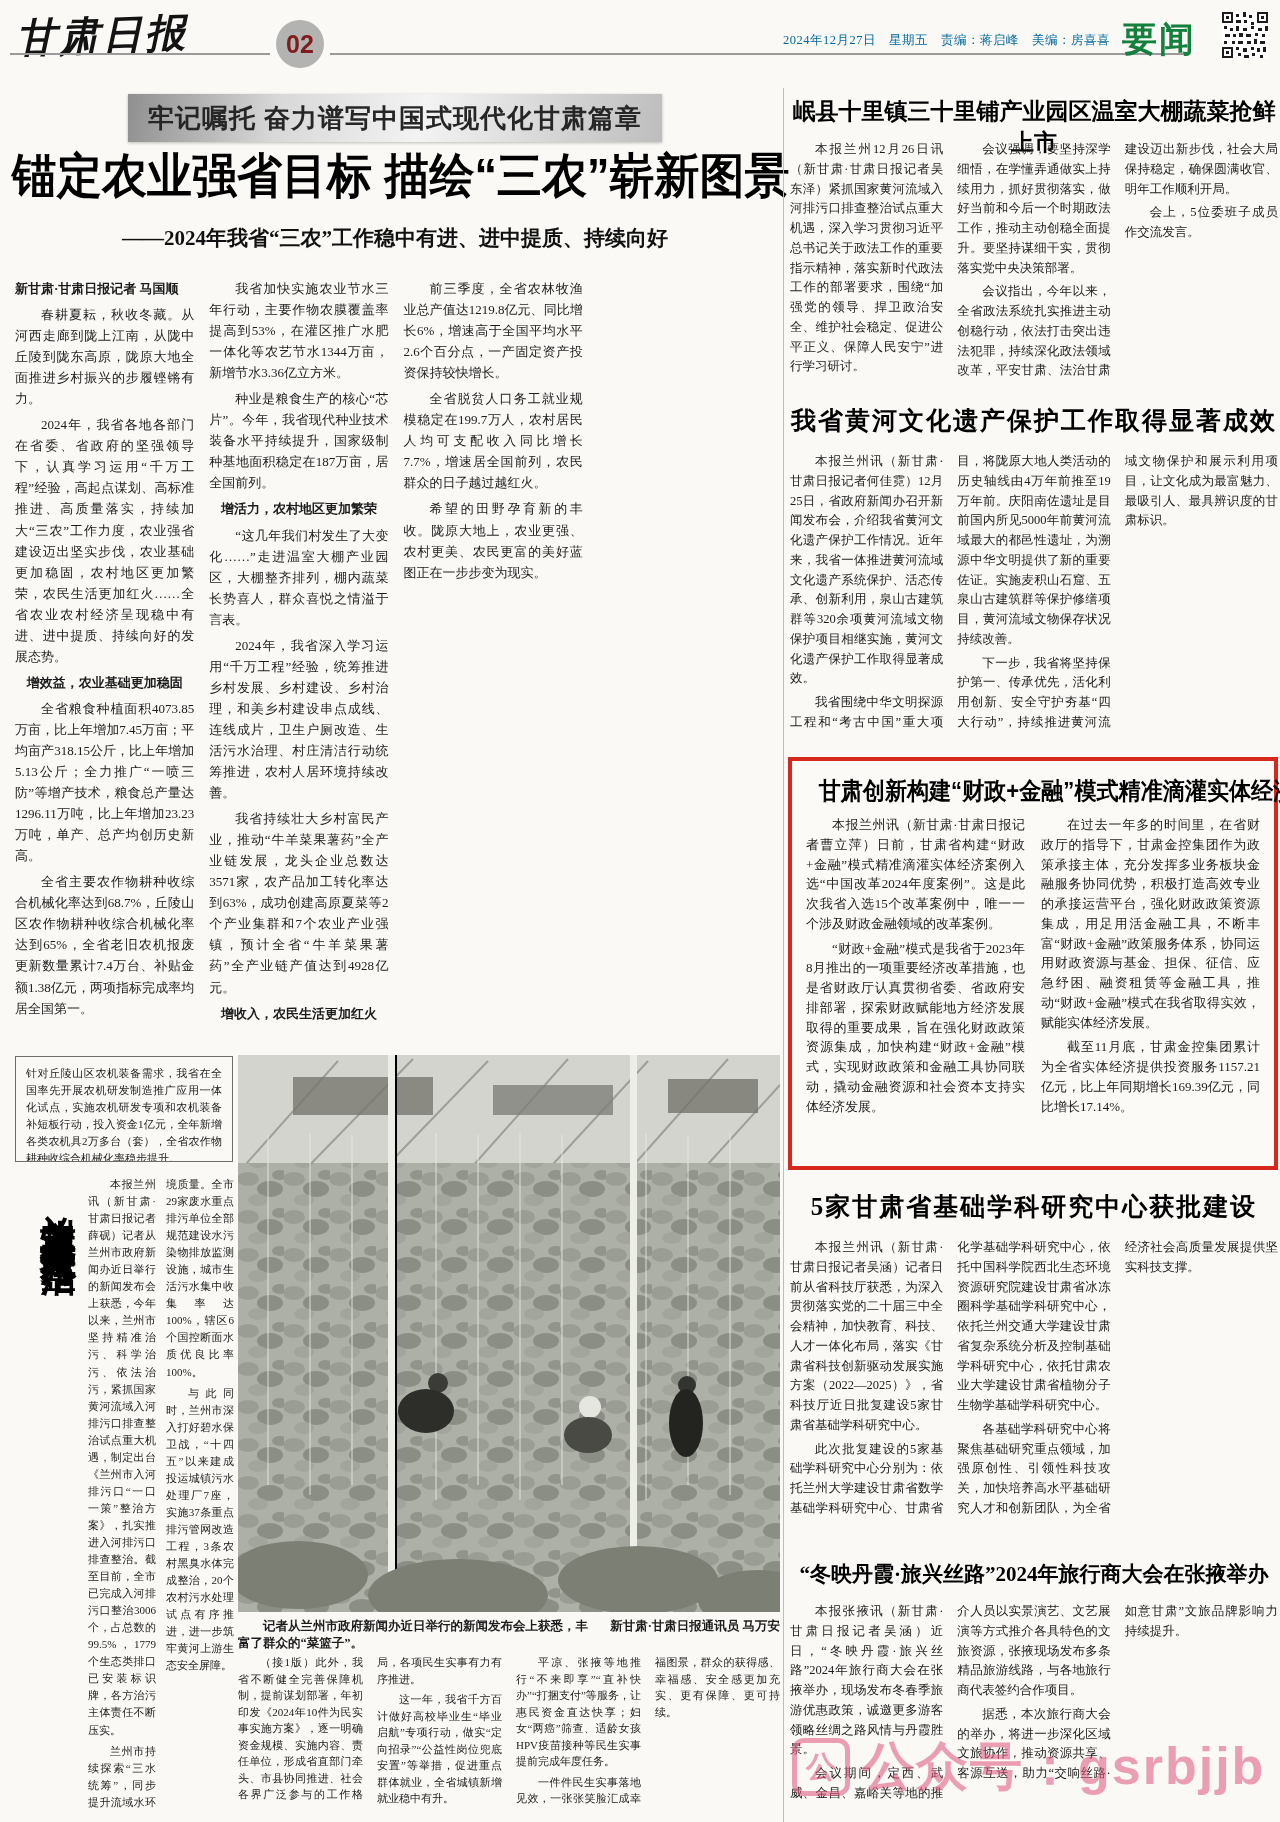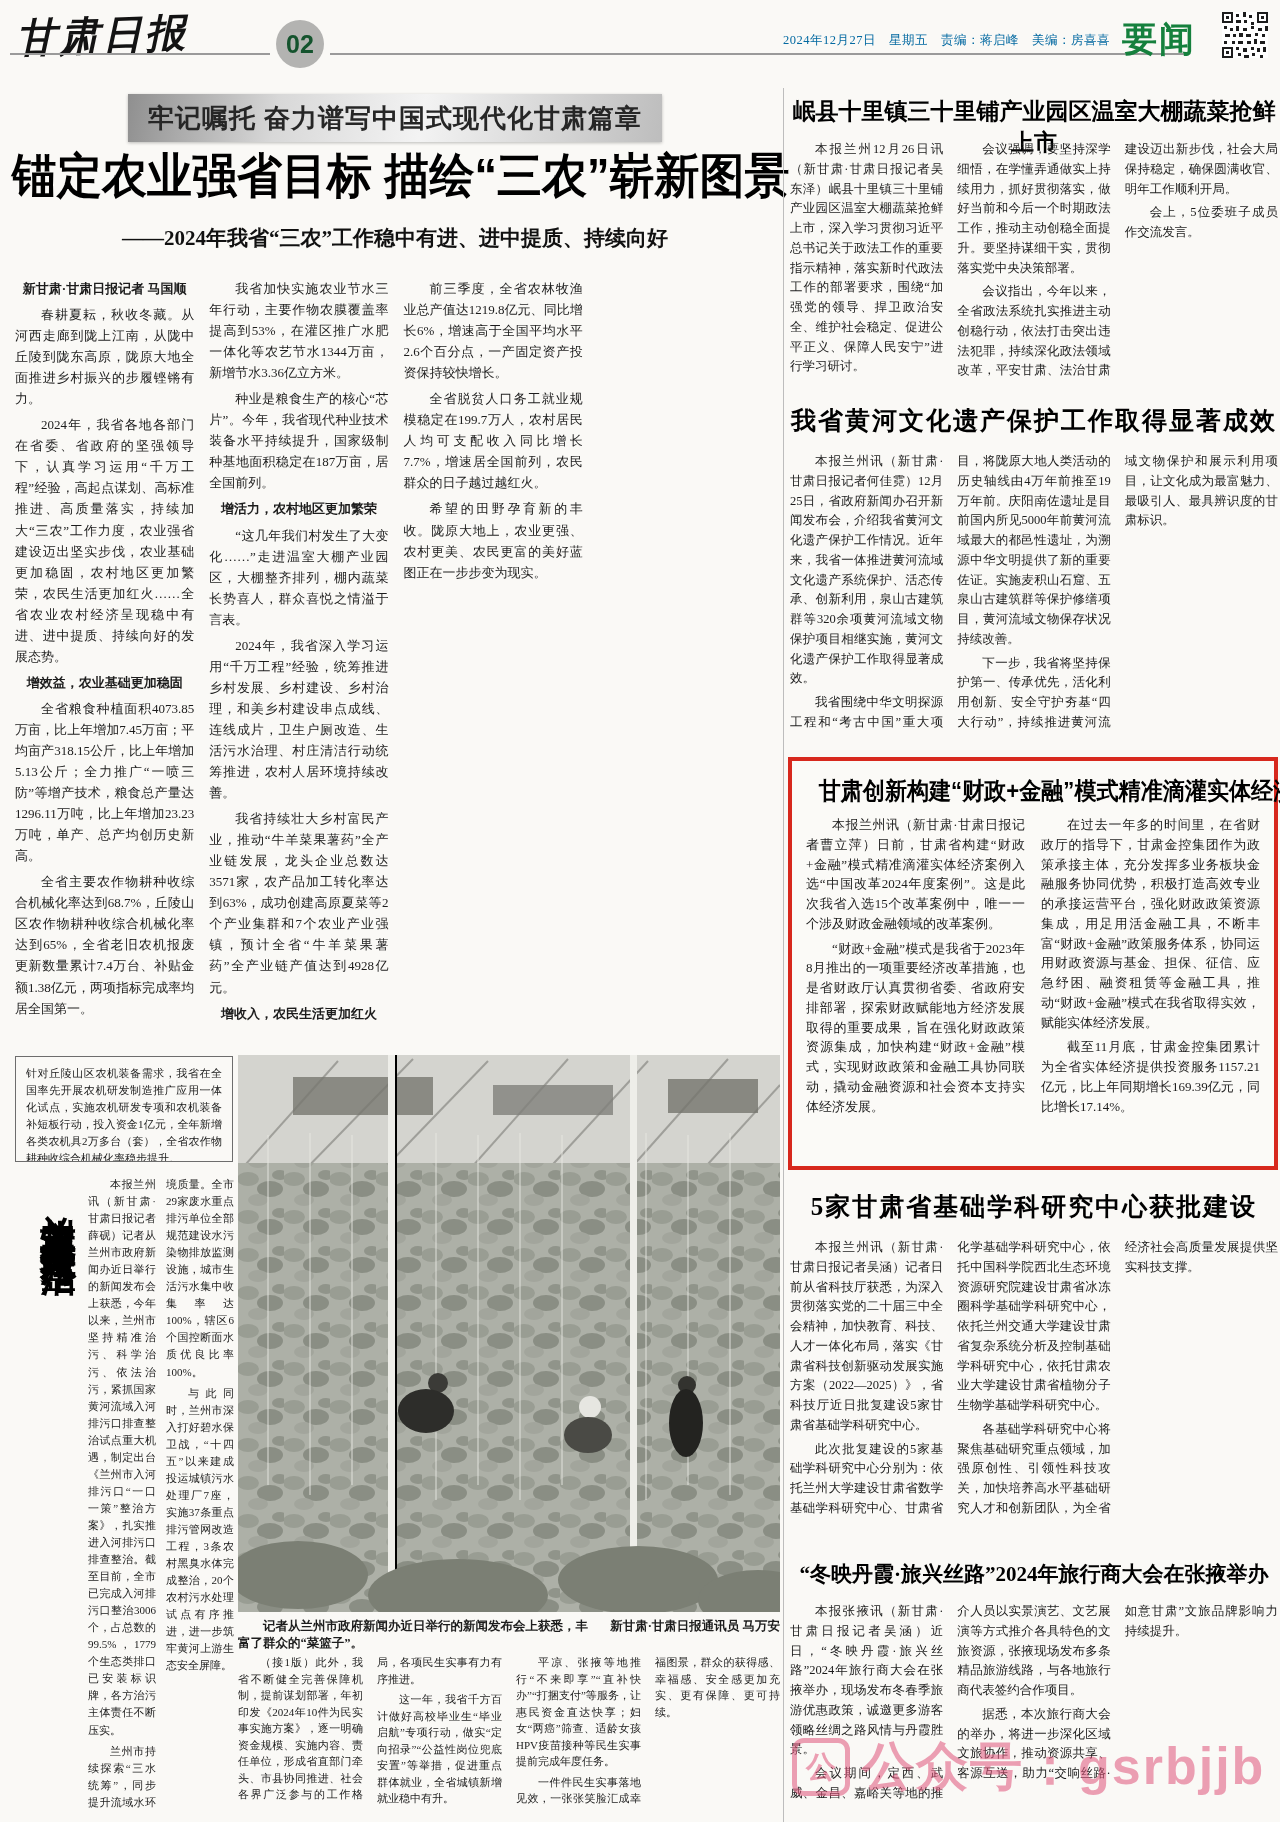--- a/index.html
+++ b/index.html
@@ -6,39 +6,39 @@
   .page{position:relative;width:1280px;height:1822px;margin:0 auto;background:#faf9f6;
         font-family:"Liberation Serif", serif;color:#1c1c1c;overflow:hidden;}
   [data-name]{box-sizing:border-box;}
   .abs{position:absolute;}
 
   
   .masthead{left:16px;top:8px;font-size:40px;font-weight:900;font-style:italic;
             font-family:"DejaVu Serif",serif;letter-spacing:3px;transform:rotate(-2deg);color:#131313;}
   .rule{background:#9a9a9a;height:2px;}
   .page-circle{left:276px;top:20px;width:48px;height:48px;border-radius:50%;background:#b3b3b1;
-               color:#14532d;font-size:25px;font-weight:700;display:flex;align-items:center;justify-content:center;
+               color:#7f1d1d;font-size:25px;font-weight:700;display:flex;align-items:center;justify-content:center;
                font-family:"Liberation Sans",sans-serif;box-shadow:0 0 0 3px #faf9f6;z-index:2;}
   .dateline{left:770px;top:32px;width:340px;font-size:12.5px;text-align:right;letter-spacing:.5px;color:#0369a1;}
   .section-label{left:1122px;top:16px;font-size:35px;font-weight:900;color:#15803d;
                  font-family:"Liberation Sans",sans-serif;letter-spacing:2px;}
   .qr{left:1222px;top:12px;width:46px;height:46px;}
 
   
   .banner{left:128px;top:94px;width:534px;height:48px;display:flex;align-items:center;justify-content:center;
           background:linear-gradient(100deg,#8f8f8f 0%,#d8d8d8 28%,#f3f3f3 55%,#bdbdbd 100%);
           font-family:"Liberation Sans",sans-serif;font-size:26px;font-weight:900;color:#262626;
           letter-spacing:1px;box-shadow:0 1px 3px rgba(0,0,0,.25);}
   .lead-headline{left:12px;top:146px;width:766px;text-align:center;font-size:45px;font-weight:900;
                  font-family:"Liberation Sans",sans-serif;color:#000;transform:scaleY(1.06);white-space:nowrap;}
   .lead-deck{left:12px;top:224px;width:766px;text-align:center;font-size:21px;font-weight:700;color:#111;}
   .lead-body{left:15px;top:278px;width:762px;height:770px;column-count:4;column-gap:15px;column-fill:auto;
              font-size:13px;line-height:1.62;text-align:justify;overflow:hidden;}
   .lead-body p{margin:0 0 5px;text-indent:2em;}
-  .byline-line{text-align:center;font-weight:700;margin:4px 0 12px;text-indent:0 !important;}
+  .byline-line{font-weight:700;margin:4px 0 12px;text-indent:0 !important;}
   .subhead{text-align:center;font-weight:700;margin:9px 0;text-indent:0 !important;}
 
   
   .note-box{left:15px;top:1056px;width:218px;height:106px;border:1px solid #6d6d6d;padding:8px 10px;
             font-size:11px;line-height:1.55;text-align:justify;overflow:hidden;}
   .v-headline{left:18px;top:1186px;width:64px;height:600px;writing-mode:vertical-rl;text-orientation:upright;
               font-size:36px;font-weight:900;letter-spacing:3px;color:#000;}
   .lz-body{left:88px;top:1176px;width:146px;height:642px;column-count:2;column-gap:10px;column-fill:auto;
            font-size:11px;line-height:1.55;text-align:justify;overflow:hidden;}
   .lz-body p{margin:0 0 4px;text-indent:2em;}
@@ -231,21 +231,21 @@
     <p data-name="continuation-paragraph">（接1版）此外，我省不断健全完善保障机制，提前谋划部署，年初印发《2024年10件为民实事实施方案》，逐一明确资金规模、实施内容、责任单位，形成省直部门牵头、市县协同推进、社会各界广泛参与的工作格局，各项民生实事有力有序推进。</p>
     <p data-name="continuation-paragraph">这一年，我省千方百计做好高校毕业生“毕业启航”专项行动，做实“定向招录”“公益性岗位兜底安置”等举措，促进重点群体就业，全省城镇新增就业稳中有升。</p>
     <p data-name="continuation-paragraph">平凉、张掖等地推行“不来即享”“直补快办”“打捆支付”等服务，让惠民资金直达快享；妇女“两癌”筛查、适龄女孩HPV疫苗接种等民生实事提前完成年度任务。</p>
     <p data-name="continuation-paragraph">一件件民生实事落地见效，一张张笑脸汇成幸福图景，群众的获得感、幸福感、安全感更加充实、更有保障、更可持续。</p>
   </div>
 
   <div class="abs v-divider" data-name="column-divider"></div>
 
   <div class="abs r-headline h-a" data-name="politics-article-headline">岷县十里镇三十里铺产业园区温室大棚蔬菜抢鲜上市</div>
   <div class="abs r-body b-a" data-name="politics-article-body">
-    <p data-name="politics-paragraph">本报兰州12月26日讯（新甘肃·甘肃日报记者吴东泽）岷县十里镇三十里铺产业园区温室大棚蔬菜抢鲜上市，深入学习贯彻习近平总书记关于政法工作的重要指示精神，落实新时代政法工作的部署要求，围绕“加强党的领导、捍卫政治安全、维护社会稳定、促进公平正义、保障人民安宁”进行学习研讨。</p>
+    <p data-name="politics-paragraph">本报兰州12月26日讯（新甘肃·甘肃日报记者吴东泽）紧抓国家黄河流域入河排污口排查整治试点重大机遇，深入学习贯彻习近平总书记关于政法工作的重要指示精神，落实新时代政法工作的部署要求，围绕“加强党的领导、捍卫政治安全、维护社会稳定、促进公平正义、保障人民安宁”进行学习研讨。</p>
     <p data-name="politics-paragraph">会议强调，要坚持深学细悟，在学懂弄通做实上持续用力，抓好贯彻落实，做好当前和今后一个时期政法工作，推动主动创稳全面提升。要坚持谋细干实，贯彻落实党中央决策部署。</p>
     <p data-name="politics-paragraph">会议指出，今年以来，全省政法系统扎实推进主动创稳行动，依法打击突出违法犯罪，持续深化政法领域改革，平安甘肃、法治甘肃建设迈出新步伐，社会大局保持稳定，确保圆满收官、明年工作顺利开局。</p>
     <p data-name="politics-paragraph">会上，5位委班子成员作交流发言。</p>
   </div>
 
   <div class="abs r-headline h-b" data-name="heritage-article-headline">我省黄河文化遗产保护工作取得显著成效</div>
   <div class="abs r-body b-b" data-name="heritage-article-body">
     <p data-name="heritage-paragraph">本报兰州讯（新甘肃·甘肃日报记者何佳霓）12月25日，省政府新闻办召开新闻发布会，介绍我省黄河文化遗产保护工作情况。近年来，我省一体推进黄河流域文化遗产系统保护、活态传承、创新利用，泉山古建筑群等320余项黄河流域文物保护项目相继实施，黄河文化遗产保护工作取得显著成效。</p>
     <p data-name="heritage-paragraph">我省围绕中华文明探源工程和“考古中国”重大项目，将陇原大地人类活动的历史轴线由4万年前推至19万年前。庆阳南佐遗址是目前国内所见5000年前黄河流域最大的都邑性遗址，为溯源中华文明提供了新的重要佐证。实施麦积山石窟、五泉山古建筑群等保护修缮项目，黄河流域文物保存状况持续改善。</p>
     <p data-name="heritage-paragraph">下一步，我省将坚持保护第一、传承优先，活化利用创新、安全守护夯基“四大行动”，持续推进黄河流域文物保护和展示利用项目，让文化成为最富魅力、最吸引人、最具辨识度的甘肃标识。</p>

